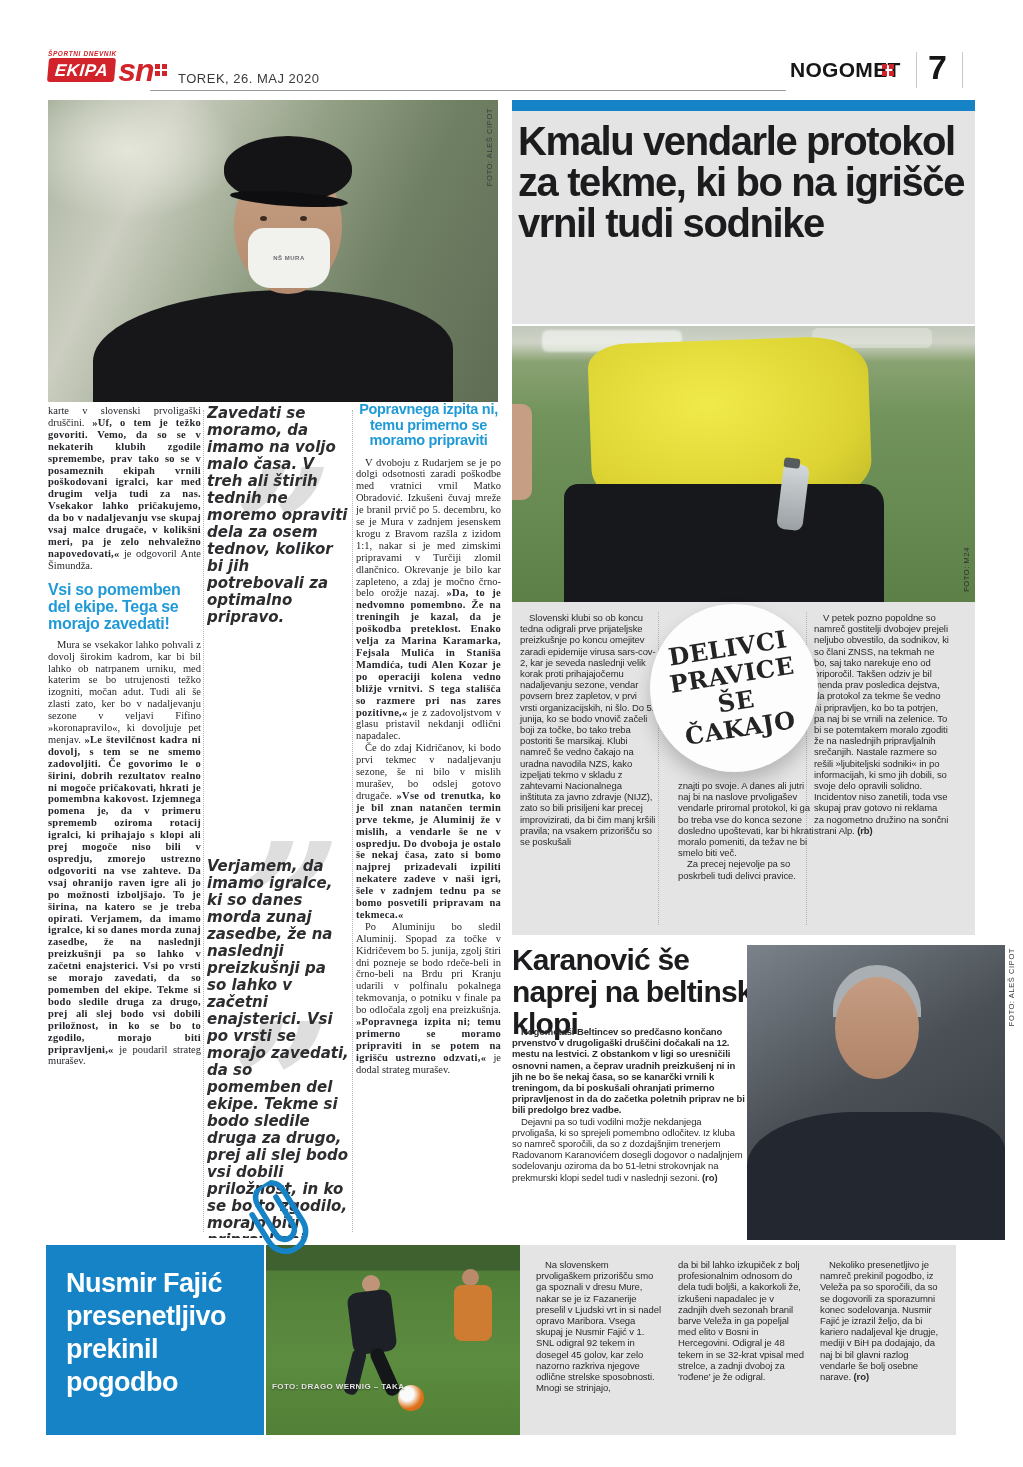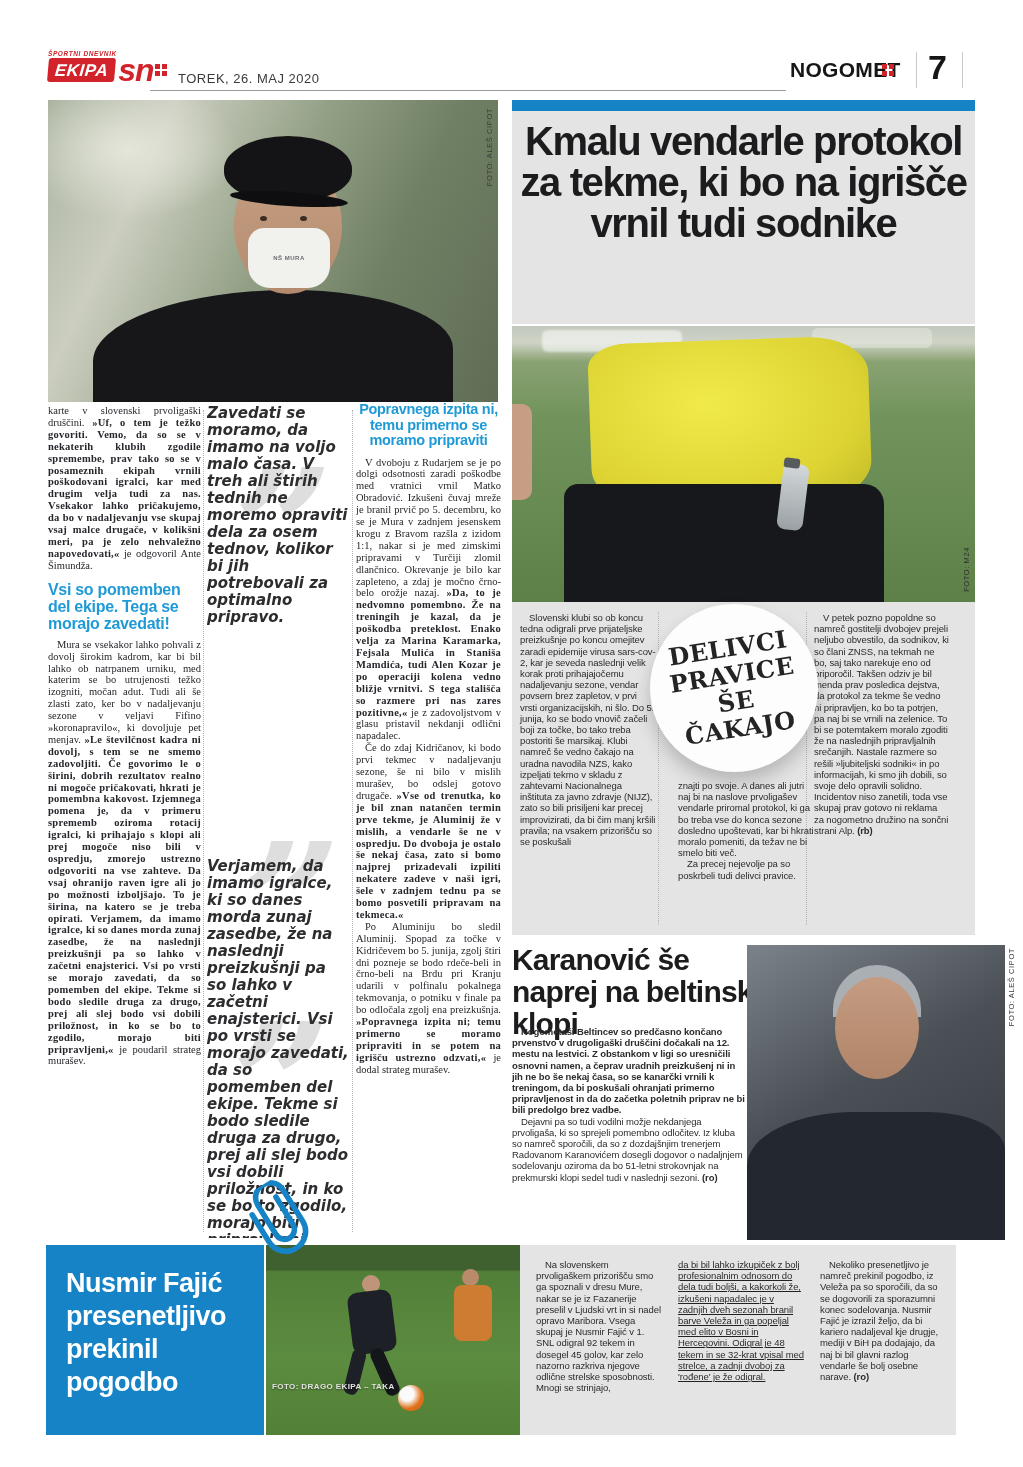--- a/index.html
+++ b/index.html
@@ -17,21 +17,21 @@
   .grid-icon i{width:5px;height:5px;background:var(--brand-red,#d2232a);}
   .date{font:400 13px "Liberation Sans",sans-serif;color:#3a3a3a;letter-spacing:.5px;}
   .mast-rule{height:1px;background:#9a9a9a;}
   .section-name{font:800 21px "Liberation Sans",sans-serif;color:#161616;letter-spacing:.3px;}
   .page-num{font:700 34px "Liberation Sans",sans-serif;color:#161616;}
   .vbar{width:1px;background:#c9c9c9;}
 
   
   .panel{background:var(--panel-gray,#e4e4e4);}
   .blue-bar{background:var(--accent-blue,#1583c5);}
-  .headline{font:700 40px/41px "Liberation Sans",sans-serif;letter-spacing:-1.4px;color:#1c1c1e;text-align:center;padding:10px 6px 0;}
+  .headline{font:700 40px/41px "Liberation Sans",sans-serif;letter-spacing:-1.4px;color:#1c1c1e;text-align:left;padding:10px 6px 0;}
   .standfirst{font:italic 700 19px/23px "Liberation Sans",sans-serif;padding:14px 14px 0;color:#26262a;letter-spacing:-.3px;}
   .standfirst .lead{color:var(--accent-blue,#1583c5);}
 
   
   .vcredit{writing-mode:vertical-rl;transform:rotate(180deg);font:7.5px "Liberation Sans",sans-serif;
            color:#3c3c3c;letter-spacing:.6px;}
   .photo{overflow:hidden;}
   .photo1{background:linear-gradient(115deg,#aab3a0 0%,#cbcec0 22%,#93a086 48%,#70806­4 70%,#5f6d55 100%);
           background:linear-gradient(115deg,#aab3a0 0%,#cbcec0 22%,#93a086 48%,#708064 70%,#5f6d55 100%);}
   .photo2{background:linear-gradient(180deg,#c2c8bc 0%,#ced3c6 6%,#8aa272 13%,#72945c %,#72945c 32%,#5d8049 100%);
@@ -194,28 +194,28 @@
   </div>
 
   <div class="abs photo photo4" style="left:266px;top:1245px;width:254px;height:190px;">
     <div class="abs" style="left:96px;top:30px;width:18px;height:18px;background:#bf9478;border-radius:50%;"></div>
     <div class="abs" style="left:84px;top:46px;width:44px;height:62px;background:#1d2026;border-radius:10px;transform:rotate(-7deg);"></div>
     <div class="abs" style="left:82px;top:104px;width:14px;height:46px;background:#1d2026;border-radius:6px;transform:rotate(14deg);"></div>
     <div class="abs" style="left:112px;top:102px;width:14px;height:50px;background:#14161a;border-radius:6px;transform:rotate(-24deg);"></div>
     <div class="abs" style="left:132px;top:140px;width:26px;height:26px;border-radius:50%;background:radial-gradient(circle at 35% 35%,#fafafa 0 28%,#e0731c 60%,#c95f12);"></div>
     <div class="abs" style="left:196px;top:24px;width:17px;height:17px;background:#b98a6b;border-radius:50%;"></div>
     <div class="abs" style="left:188px;top:40px;width:38px;height:56px;background:#cf7c33;border-radius:8px;"></div>
-    <div class="abs caption" style="left:6px;bottom:44px;">FOTO: DRAGO EKIPA – TAKA</div>
+    <div class="abs caption" style="left:6px;bottom:44px;">FOTO: DRAGO WERNIG – TAKA</div>
   </div>
 
   <div class="abs panel sans-body" style="left:520px;top:1245px;width:436px;height:190px;">
     <div class="abs" style="left:16px;top:14px;width:126px;">
       <p class="ind">Na slovenskem prvoligaškem prizorišču smo ga spoznali v dresu Mure, nakar se je iz Fazanerije preselil v Ljudski vrt in si nadel opravo Maribora. Vsega skupaj je Nusmir Fajić v 1. SNL odigral 92 tekem in dosegel 45 golov, kar zelo nazorno razkriva njegove odlične strelske sposobnosti. Mnogi se strinjajo,</p>
     </div>
-    <div class="abs" style="left:158px;top:14px;width:126px;text-decoration:underline;">
+    <div class="abs" style="left:158px;top:14px;width:126px;">
       <p>da bi bil lahko izkupiček z bolj profesionalnim odnosom do dela tudi boljši, a kakorkoli že, izkušeni napadalec je v zadnjih dveh sezonah branil barve Veleža in ga popeljal med elito v Bosni in Hercegovini. Odigral je 48 tekem in se 32-krat vpisal med strelce, a zadnji dvoboj za 'rođene' je že odigral.</p>
     </div>
     <div class="abs" style="left:300px;top:14px;width:122px;">
       <p class="ind"><span>Nekoliko presenetljivo je namreč prekinil pogodbo, iz Veleža pa so sporočili, da so se dogovorili za sporazumni konec sodelovanja. Nusmir Fajić je izrazil željo, da bi kariero nadaljeval kje drugje, mediji v BiH pa dodajajo, da naj bi bil glavni razlog vendarle še bolj osebne narave. </span><span class="sig">(ro)</span></p>
     </div>
   </div>
 
 </div>
 
 </body></html>

